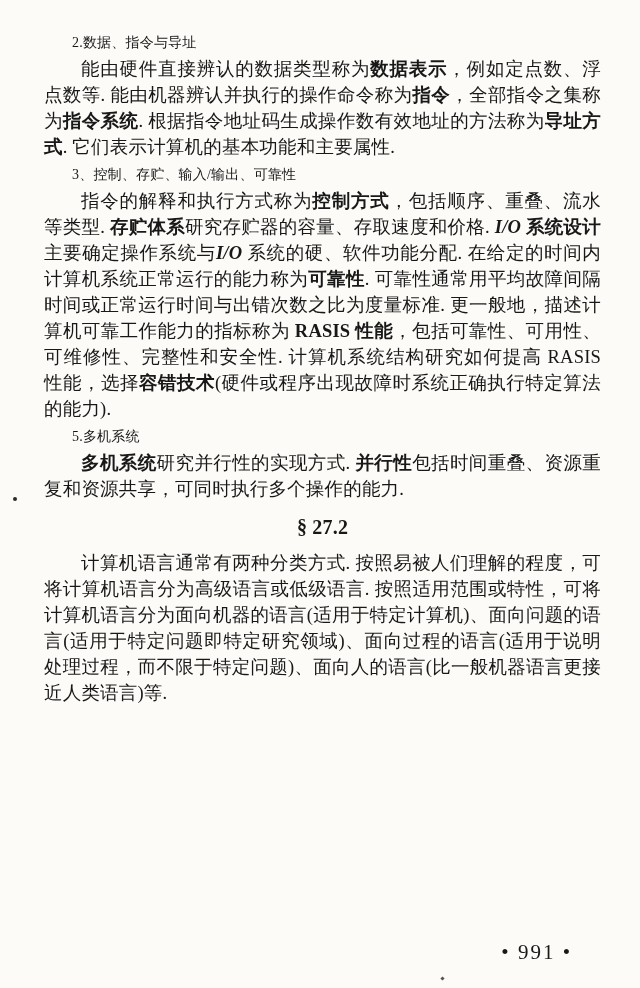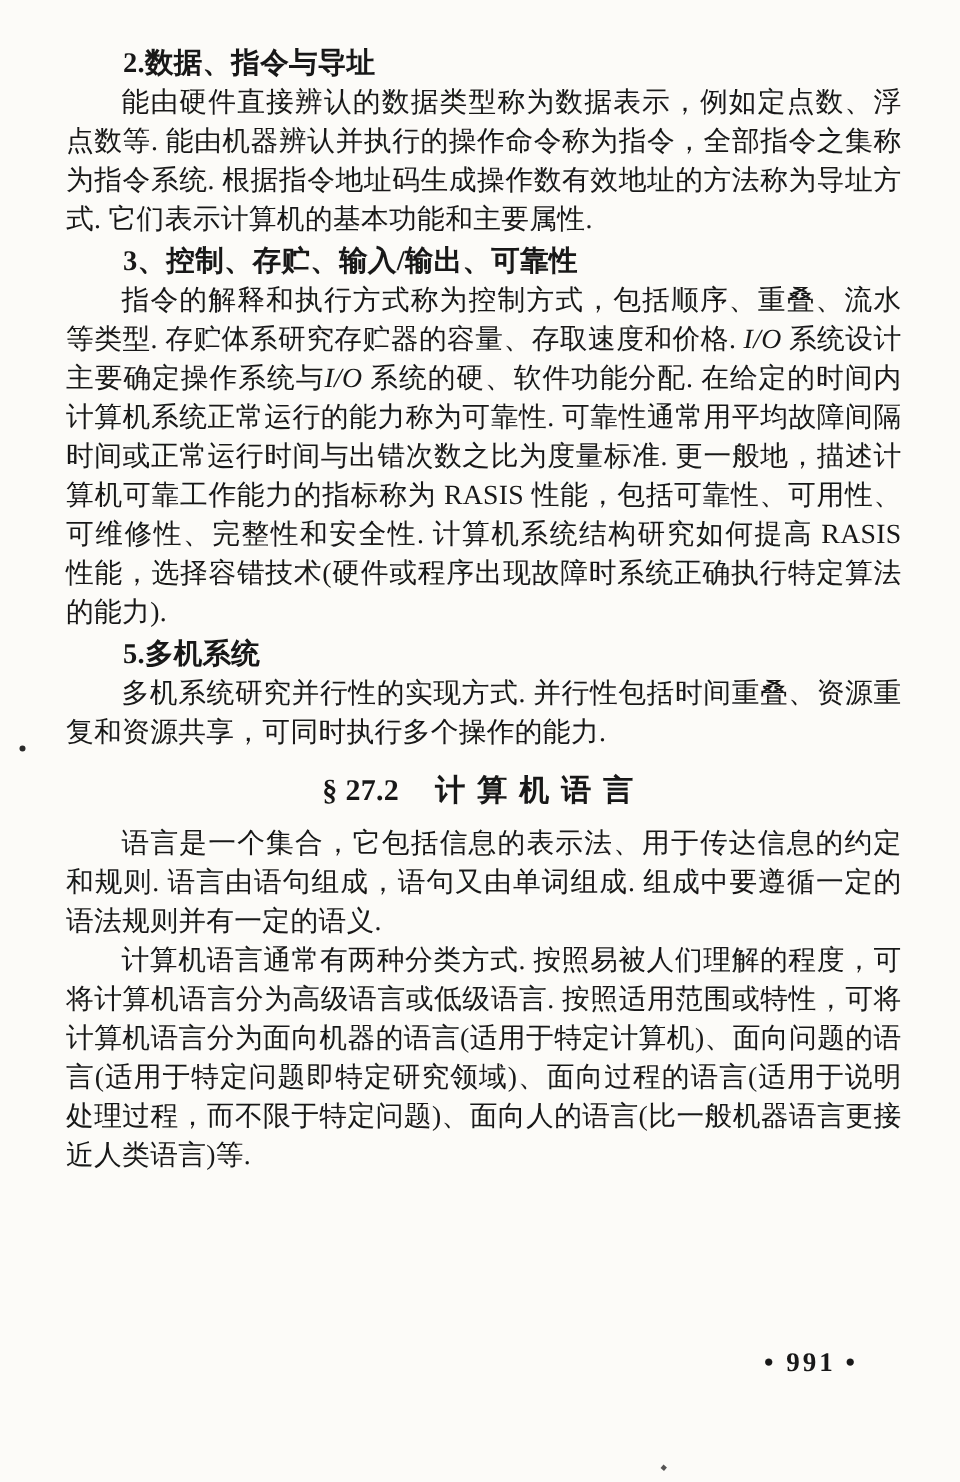--- a/index.html
+++ b/index.html
@@ -24,52 +24,52 @@
     font-size: 18.5px;
     line-height: 26px;
     text-align: justify;
     letter-spacing: 0.2px;
   }
   .para {
     margin: 0;
     text-indent: 2em;
   }
   .para b {
-    font-weight: normal;
+    font-weight: bold;
   }
   .italic {
     font-style: italic;
   }
   .subheading {
     margin: 2px 0 0 0;
-    font-size: 19px;
-    font-weight: bold;
+    font-size: 14px;
+    font-weight: normal;
     text-indent: 2em;
     text-align: left;
   }
   .section-heading {
     margin: 12px 0 10px 0;
     font-size: 20px;
     font-weight: bold;
     text-align: center;
     text-indent: 0;
     display: flex;
     justify-content: center;
     align-items: baseline;
     gap: 24px;
   }
   .section-heading .sec-title {
     letter-spacing: 8px;
   }
   .page-number {
     position: absolute;
     right: 68px;
-    top: 898px;
-    font-size: 18px;
-    font-weight: bold;
+    top: 940px;
+    font-size: 21px;
+    font-weight: normal;
     letter-spacing: 2px;
   }
   .speck {
     position: absolute;
     background: #2a2a2a;
     border-radius: 50%;
   }
   .speck-1 { left: 13px;  top: 497px; width: 4px; height: 4px; }
   .speck-2 { left: 316px; top: 486px; width: 3px; height: 3px; }
   .speck-3 { left: 441px; top: 977px; width: 3px; height: 3px; opacity: .8; transform: rotate(40deg); border-radius: 0; }
@@ -80,22 +80,20 @@
 <div class="page">
   <main class="text-column">
       <h4 class="subheading">2.数据、指令与导址</h4>
       <p class="para"><span>能由硬件直接辨认的数据类型称为</span><b>数据表示</b><span>，例如定点数、浮点数等. 能由机器辨认并执行的操作命令称为</span><b>指令</b><span>，全部指令之集称为</span><b>指令系统</b><span>. 根据指令地址码生成操作数有效地址的方法称为</span><b>导址方式</b><span>. 它们表示计算机的基本功能和主要属性.</span></p>
       <h4 class="subheading">3、控制、存贮、输入/输出、可靠性</h4>
       <p class="para"><span>指令的解释和执行方式称为</span><b>控制方式</b><span>，包括顺序、重叠、流水等类型. </span><b>存贮体系</b><span>研究存贮器的容量、存取速度和价格. </span><b class="italic">I/O</b><b> 系统设计</b><span>主要确定操作系统与</span><b class="italic">I/O</b><span> 系统的硬、软件功能分配. 在给定的时间内计算机系统正常运行的能力称为</span><b>可靠性</b><span>. 可靠性通常用平均故障间隔时间或正常运行时间与出错次数之比为度量标准. 更一般地，描述计算机可靠工作能力的指标称为 </span><b>RASIS 性能</b><span>，包括可靠性、可用性、可维修性、完整性和安全性. 计算机系统结构研究如何提高 RASIS 性能，选择</span><b>容错技术</b><span>(硬件或程序出现故障时系统正确执行特定算法的能力).</span></p>
       <h4 class="subheading">5.多机系统</h4>
       <p class="para"><b>多机系统</b><span>研究并行性的实现方式. </span><b>并行性</b><span>包括时间重叠、资源重复和资源共享，可同时执行多个操作的能力.</span></p>
       <h2 class="section-heading">
         <span class="sec-num">§ 27.2</span>
-        <span class="sec-title">计算机语言</span>
       </h2>
-      <p class="para"><b>语言</b><span>是一个</span><b>集合</b><span>，它包括信息的表示法、用于传达信息的约定和规则. 语言由语句组成，语句又由单词组成. 组成中要遵循一定的语法规则并有一定的语义.</span></p>
       <p class="para"><span>计算机语言通常有两种分类方式. 按照易被人们理解的程度，可将计算机语言分为高级语言或低级语言. 按照适用范围或特性，可将计算机语言分为面向机器的语言(适用于特定计算机)、面向问题的语言(适用于特定问题即特定研究领域)、面向过程的语言(适用于说明处理过程，而不限于特定问题)、面向人的语言(比一般机器语言更接近人类语言)等.</span></p>
     </main>
   <div class="page-number">• 991 •</div>
   <div class="speck speck-1"></div>
   <div class="speck speck-2"></div>
   <div class="speck speck-3"></div>
 </div>
 
 </body></html>

